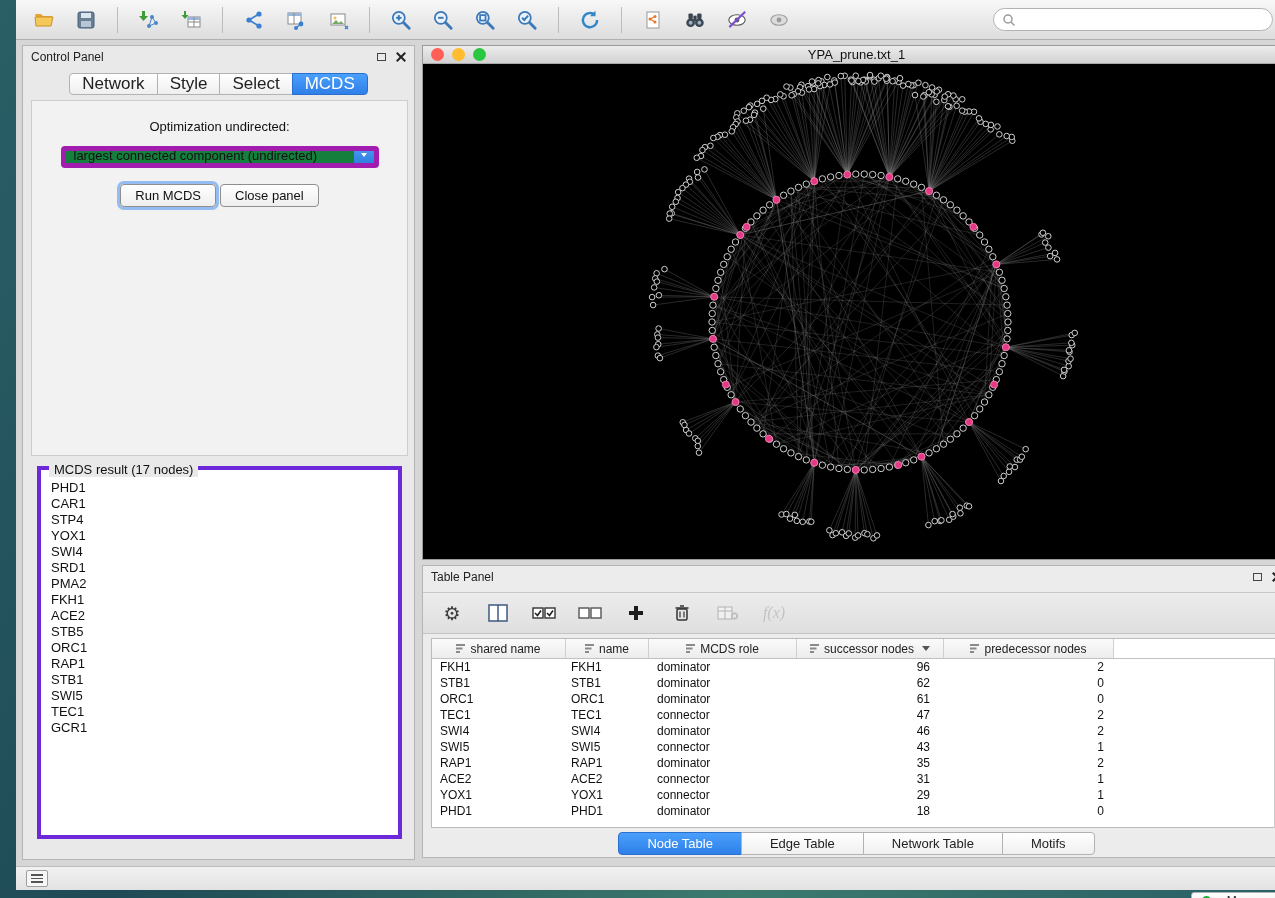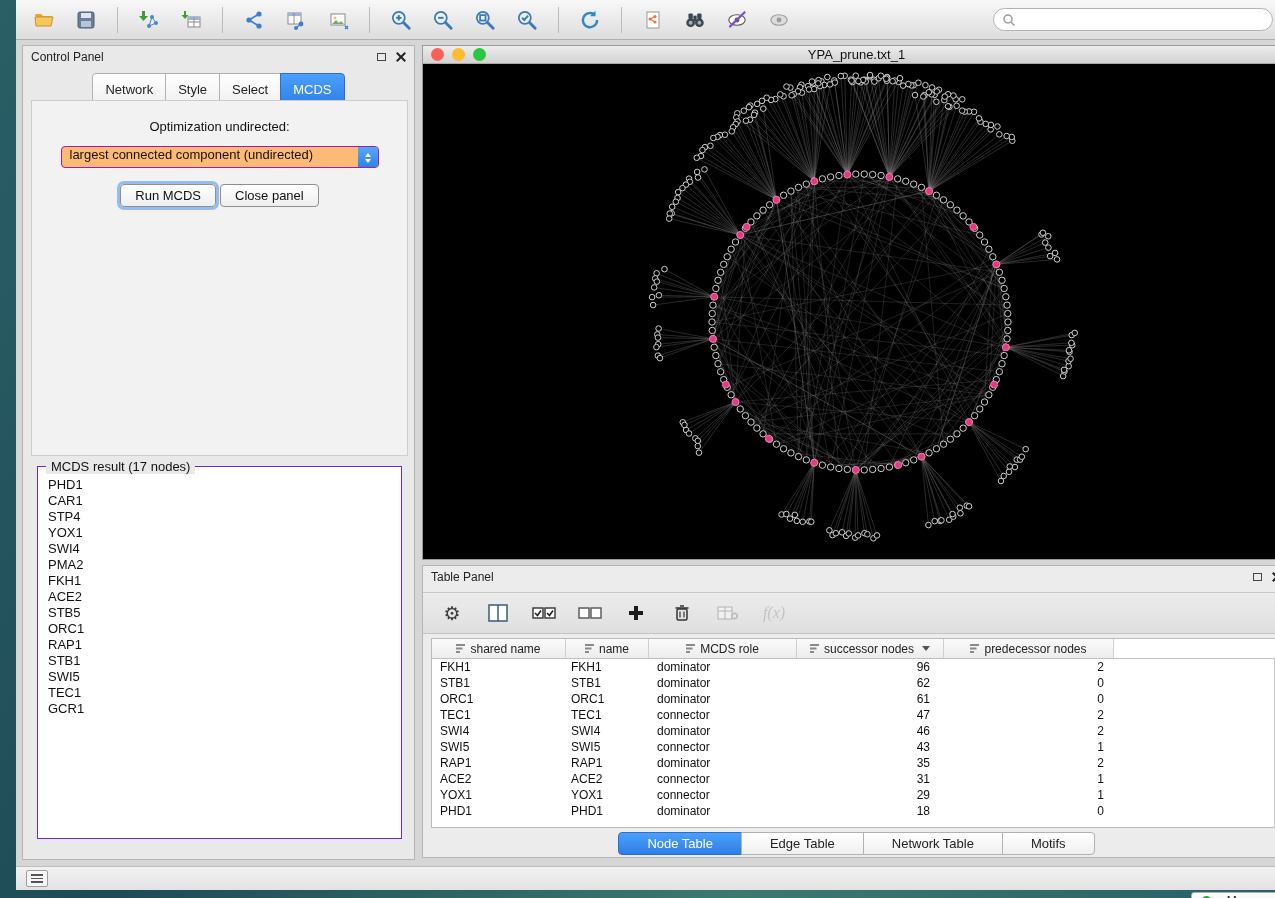--- a/index.html
+++ b/index.html
@@ -37,54 +37,54 @@
   .panel-header .spacer { flex:1; }
   .dock-box { width:9px; height:8px; border:1.5px solid #444; margin-right:10px; }
   .close-x { position:relative; width:10px; height:10px; }
   .close-x::before, .close-x::after {
     content:""; position:absolute; left:-1px; top:4px; width:12px; height:2px; background:#222;
   }
   .close-x::before { transform:rotate(45deg); } .close-x::after { transform:rotate(-45deg); }
 
   .ctrl-tabs { display:flex; justify-content:center; margin-top:5px; }
   .ctab {
-    font-size:13px; padding:8px 12px; background:linear-gradient(#ffffff,#efefef);
+    font-size:17px; padding:0 12px; background:linear-gradient(#ffffff,#efefef);
     border:1px solid #b2b2b2; margin-left:-1px; color:#222; cursor:default;
   }
   .ctab:first-child { border-top-left-radius:4px; border-bottom-left-radius:4px; margin-left:0; }
   .ctab:last-child { border-top-right-radius:4px; border-bottom-right-radius:4px; }
   .ctab.active { background:linear-gradient(#4aa0fc,#2f7fe8); border-color:#2a6fd0; color:#fff; }
 
   .ctrl-content {
     position:absolute; left:8px; top:54px; width:377px; height:356px;
     background:#f2f2f2; border:1px solid #cdcdcd; text-align:center;
   }
   .opt-label { margin-top:18px; font-size:13px; color:#111; }
   .dd-row { margin-top:12px; display:flex; justify-content:center; }
   .dropdown {
-    width:318px; height:22px; background:#fdba74; border:1px solid #a21caf; border-radius:4px;
-    display:flex; align-items:flex-start; overflow:hidden;
+    width:318px; height:22px; background:#15803d; border:5px solid #a21caf; border-radius:4px;
+    display:flex; align-items:flex-end; overflow:hidden;
   }
   .dropdown .dd-text { flex:1; text-align:left; font-size:13px; padding-left:8px; color:#111; white-space:nowrap; }
   .dropdown .dd-step {
     width:20px; height:22px; background:linear-gradient(#55a7fd,#2f7fe0);
     display:flex; flex-direction:column; align-items:center; justify-content:center; gap:2px;
   }
   .tri-up { width:0;height:0;border-left:3.5px solid transparent;border-right:3.5px solid transparent;border-bottom:4px solid #fff; }
   .tri-dn { width:0;height:0;border-left:3.5px solid transparent;border-right:3.5px solid transparent;border-top:4px solid #fff; }
   .btn-row { margin-top:16px; display:flex; justify-content:center; gap:4px; }
   .btn {
     font-size:13px; padding:3px 14px; background:linear-gradient(#ffffff,#eeeeee);
     border:1px solid #8f8f8f; border-radius:4px; color:#111;
   }
   .btn.focused { box-shadow:0 0 0 3px rgba(72,144,240,.55); }
 
   .mcds-fieldset {
     position:absolute; left:14px; top:420px; width:365px; height:373px;
-    border:1px solid #6d28d9; background:#fff;
+    border:4px solid #6d28d9; background:#fff;
   }
   .mcds-legend {
     position:absolute; top:-8px; left:8px; background:#e9e9e9; padding:0 5px; font-size:13px; color:#111;
   }
   .mcds-list { position:absolute; inset:10px 2px 2px 2px; overflow:hidden; }
   .mcds-item { font-size:13px; line-height:16px; padding-left:8px; color:#111; }
 
   
   .network-panel {
     position:absolute; left:406px; top:45px; width:869px; height:515px;
@@ -343,20 +343,21 @@
       </div>
     </div>
     <div class="mcds-fieldset">
       <span class="mcds-legend">MCDS result (17 nodes)</span>
       <div class="mcds-list" id="mcds-list">
           <div class="mcds-item">PHD1</div>
           <div class="mcds-item">CAR1</div>
           <div class="mcds-item">STP4</div>
           <div class="mcds-item">YOX1</div>
           <div class="mcds-item">SWI4</div>
+          <div class="mcds-item">SRD1</div>
           <div class="mcds-item">PMA2</div>
           <div class="mcds-item">FKH1</div>
           <div class="mcds-item">ACE2</div>
           <div class="mcds-item">STB5</div>
           <div class="mcds-item">ORC1</div>
           <div class="mcds-item">RAP1</div>
           <div class="mcds-item">STB1</div>
           <div class="mcds-item">SWI5</div>
           <div class="mcds-item">TEC1</div>
           <div class="mcds-item">GCR1</div>

